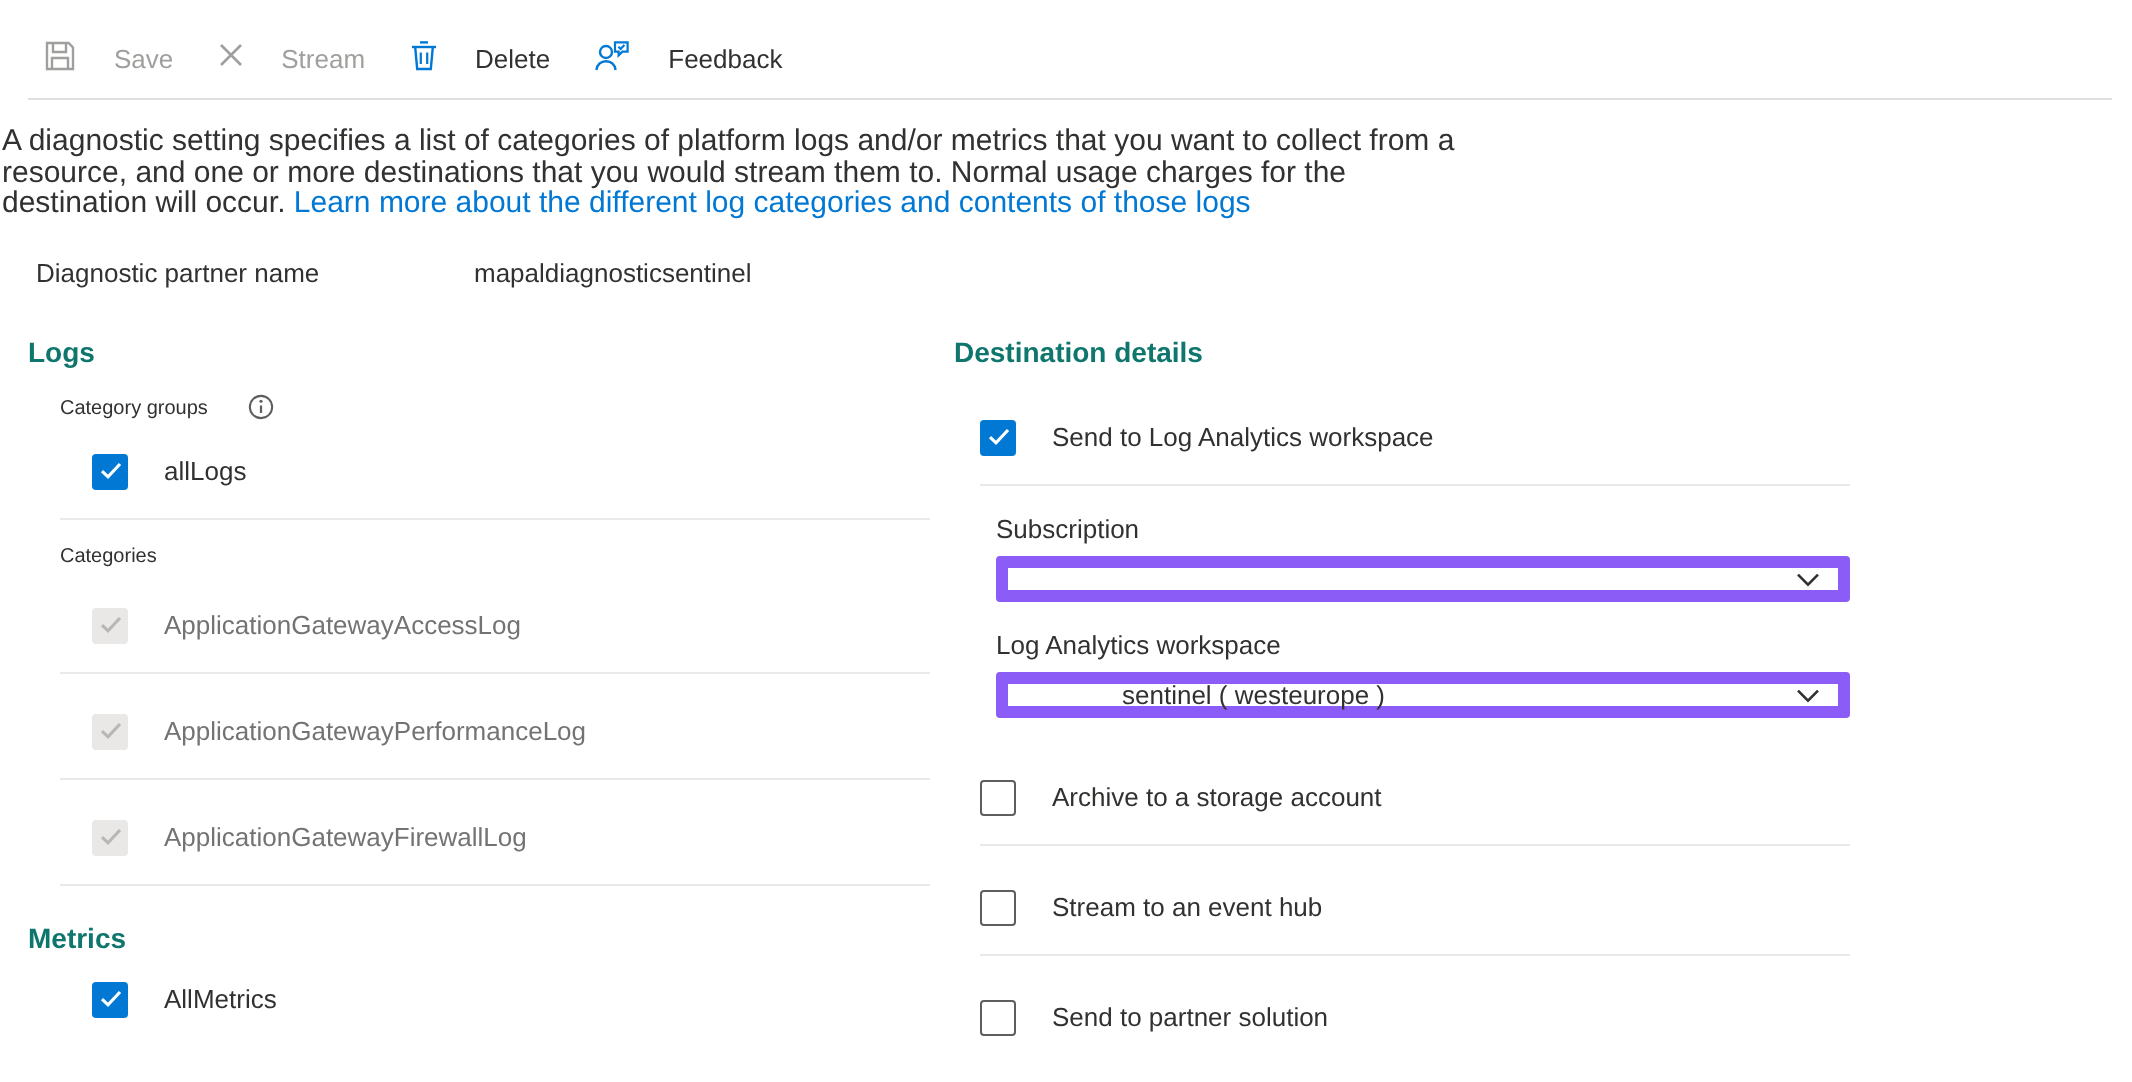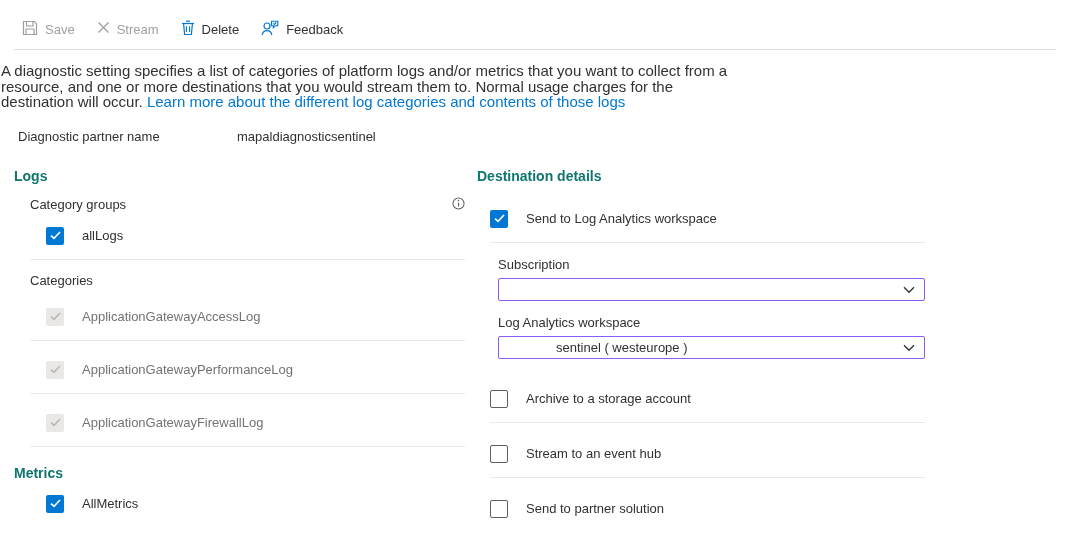--- a/index.html
+++ b/index.html
@@ -7,48 +7,48 @@
   .page {
     width:1066px; height:541px; background:#ffffff; position:relative;
     font-family:"Liberation Sans", sans-serif; color:#323130; overflow:hidden;
   }
   
   .title-row { padding:8px 0 0 14px; display:flex; align-items:center; }
   .page-title { font-size:22px; font-weight:700; color:#1b1a19; letter-spacing:-0.2px; }
   .title-ellipsis { margin-left:24px; font-size:12px; color:#323130; letter-spacing:2px; cursor:pointer; line-height:1; padding-top:6px; }
   
   .toolbar { display:flex; align-items:center; margin:17px 0 0 22px; height:24px; }
-  .tb-btn { display:flex; align-items:center; gap:7px; margin-right:22px; font-size:13px; color:#323130; cursor:pointer; }
+  .tb-btn { display:flex; align-items:center; gap:19px; margin-right:22px; font-size:13px; color:#323130; cursor:pointer; }
   .tb-btn.disabled { color:#a19f9d; cursor:default; }
   .tb-btn svg { flex:0 0 auto; }
   .toolbar-divider { border-top:1px solid #e1dfdd; margin:8px 0 0 14px; width:1042px; }
   
   .description { margin:13px 0 0 1px; width:748px; font-size:15px; line-height:15.5px; color:#323130; }
   .description .link { color:#0078d4; cursor:pointer; text-decoration:none; }
   
   .name-row { display:flex; margin:19px 0 0 18px; font-size:13px; }
   .name-label { width:219px; }
   
   .columns { display:flex; margin-top:24px; }
   .col-left  { width:451px; margin-left:14px; }
   .col-right { width:448px; margin-left:12px; }
   .section-header { font-size:14px; font-weight:700; color:#0f766e; }
-  .sub-label { display:flex; align-items:center; gap:20px; font-size:13px; margin:13px 0 0 16px;justify-content:space-between; }
+  .sub-label { display:flex; align-items:center; gap:20px; font-size:10px; margin:13px 0 0 16px; }
   .divider-l { border-top:1px solid #eaeaea; margin:14px 0 0 16px; }
   .divider-r { border-top:1px solid #eaeaea; margin:14px 0 0 13px; }
   
   .cb-row { display:flex; align-items:center; gap:18px; font-size:13px; cursor:pointer; }
   .cb { width:18px; height:18px; border-radius:2px; display:flex; align-items:center; justify-content:center; flex:0 0 auto; }
   .cb.checked { background:#0078d4; color:#ffffff; }
   .cb.disabled-checked { background:#e9e8e7; color:#b9b7b5; }
   .cb.unchecked { background:#ffffff; border:1px solid #605e5c; }
   .lbl-disabled { color:#737373; }
   
   .field-label { font-size:13px; margin:14px 0 0 21px; }
-  .dropdown { margin:6px 0 0 21px; width:427px; height:23px; border:1px solid #8b5cf6; border-radius:2px;
+  .dropdown { margin:6px 0 0 21px; width:427px; height:23px; border:6px solid #8b5cf6; border-radius:2px;
     display:flex; align-items:center; justify-content:space-between; padding:0 9px 0 0; font-size:13px; cursor:pointer; background:#fff; }
   .dropdown .dd-value { padding-left:57px; white-space:nowrap; }
   .dropdown .dd-value.empty { padding-left:8px; }
   
   .mt-cbgroup { margin:14px 0 0 32px; }
   .mt-cat { margin:20px 0 0 32px; }
   .mt-metrics { margin-top:18px; }
   .mt-r-first { margin:26px 0 0 13px; }
   .mt-r-opt { margin:22px 0 0 13px; }
 </style>

